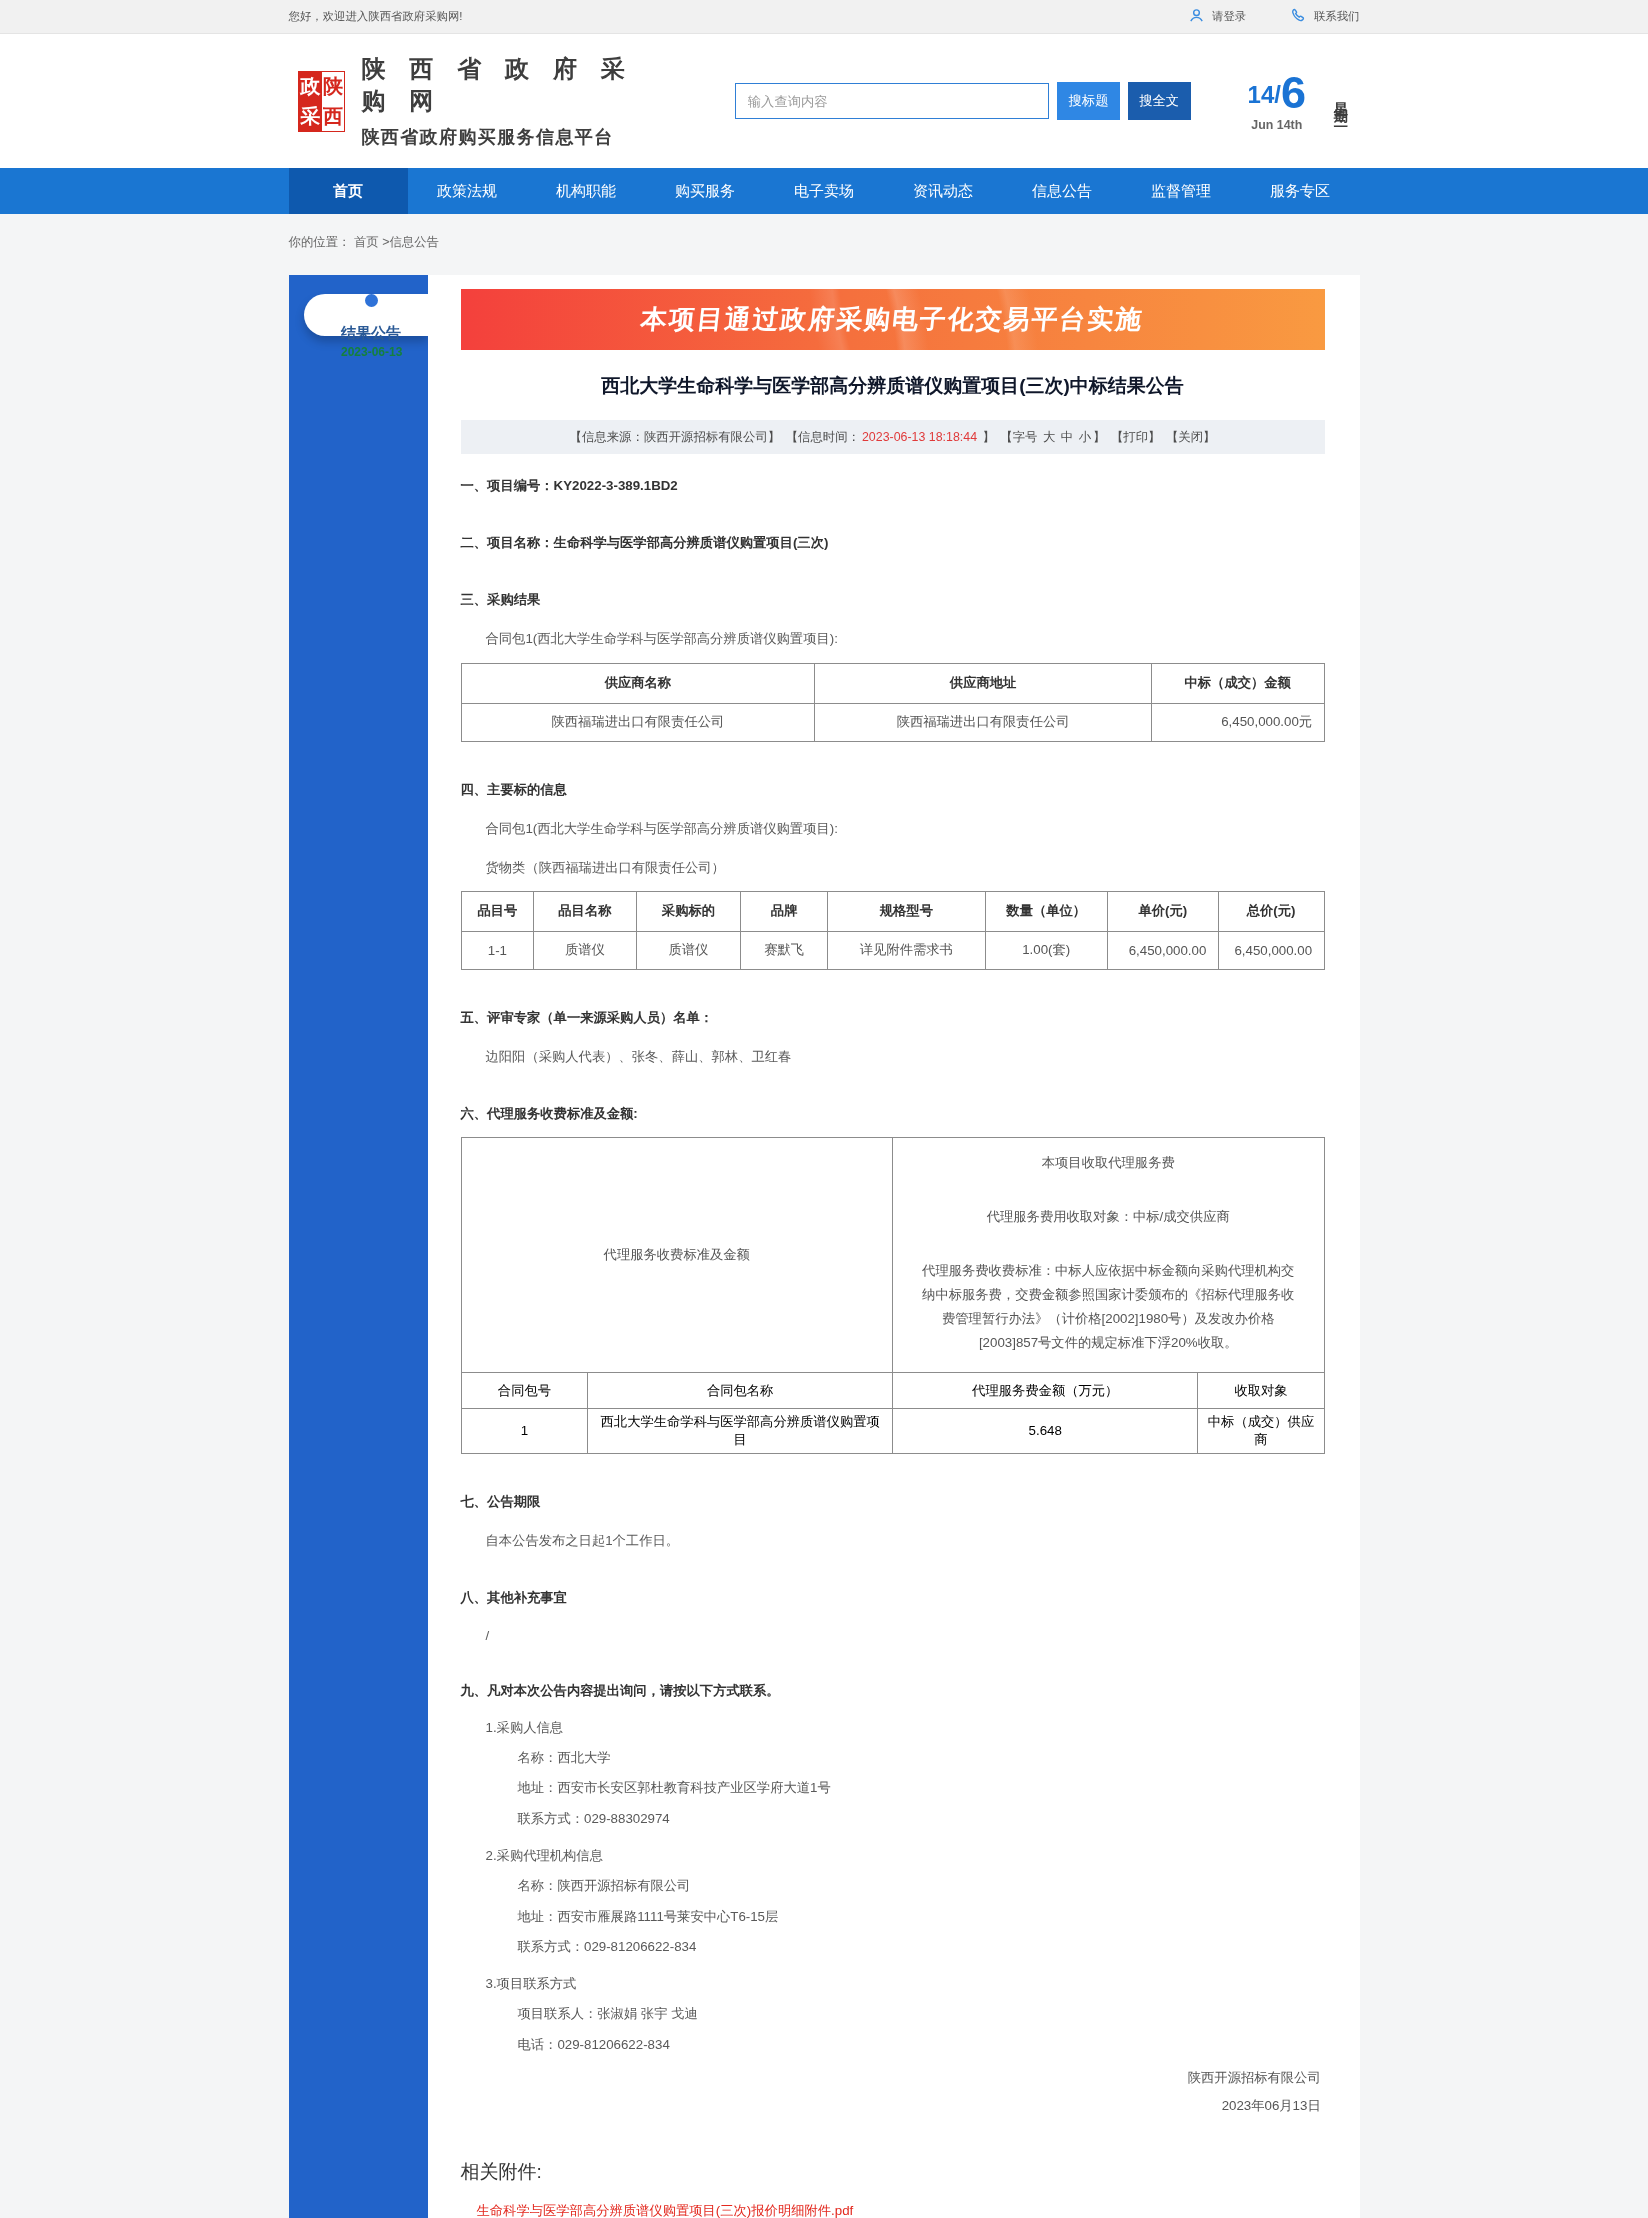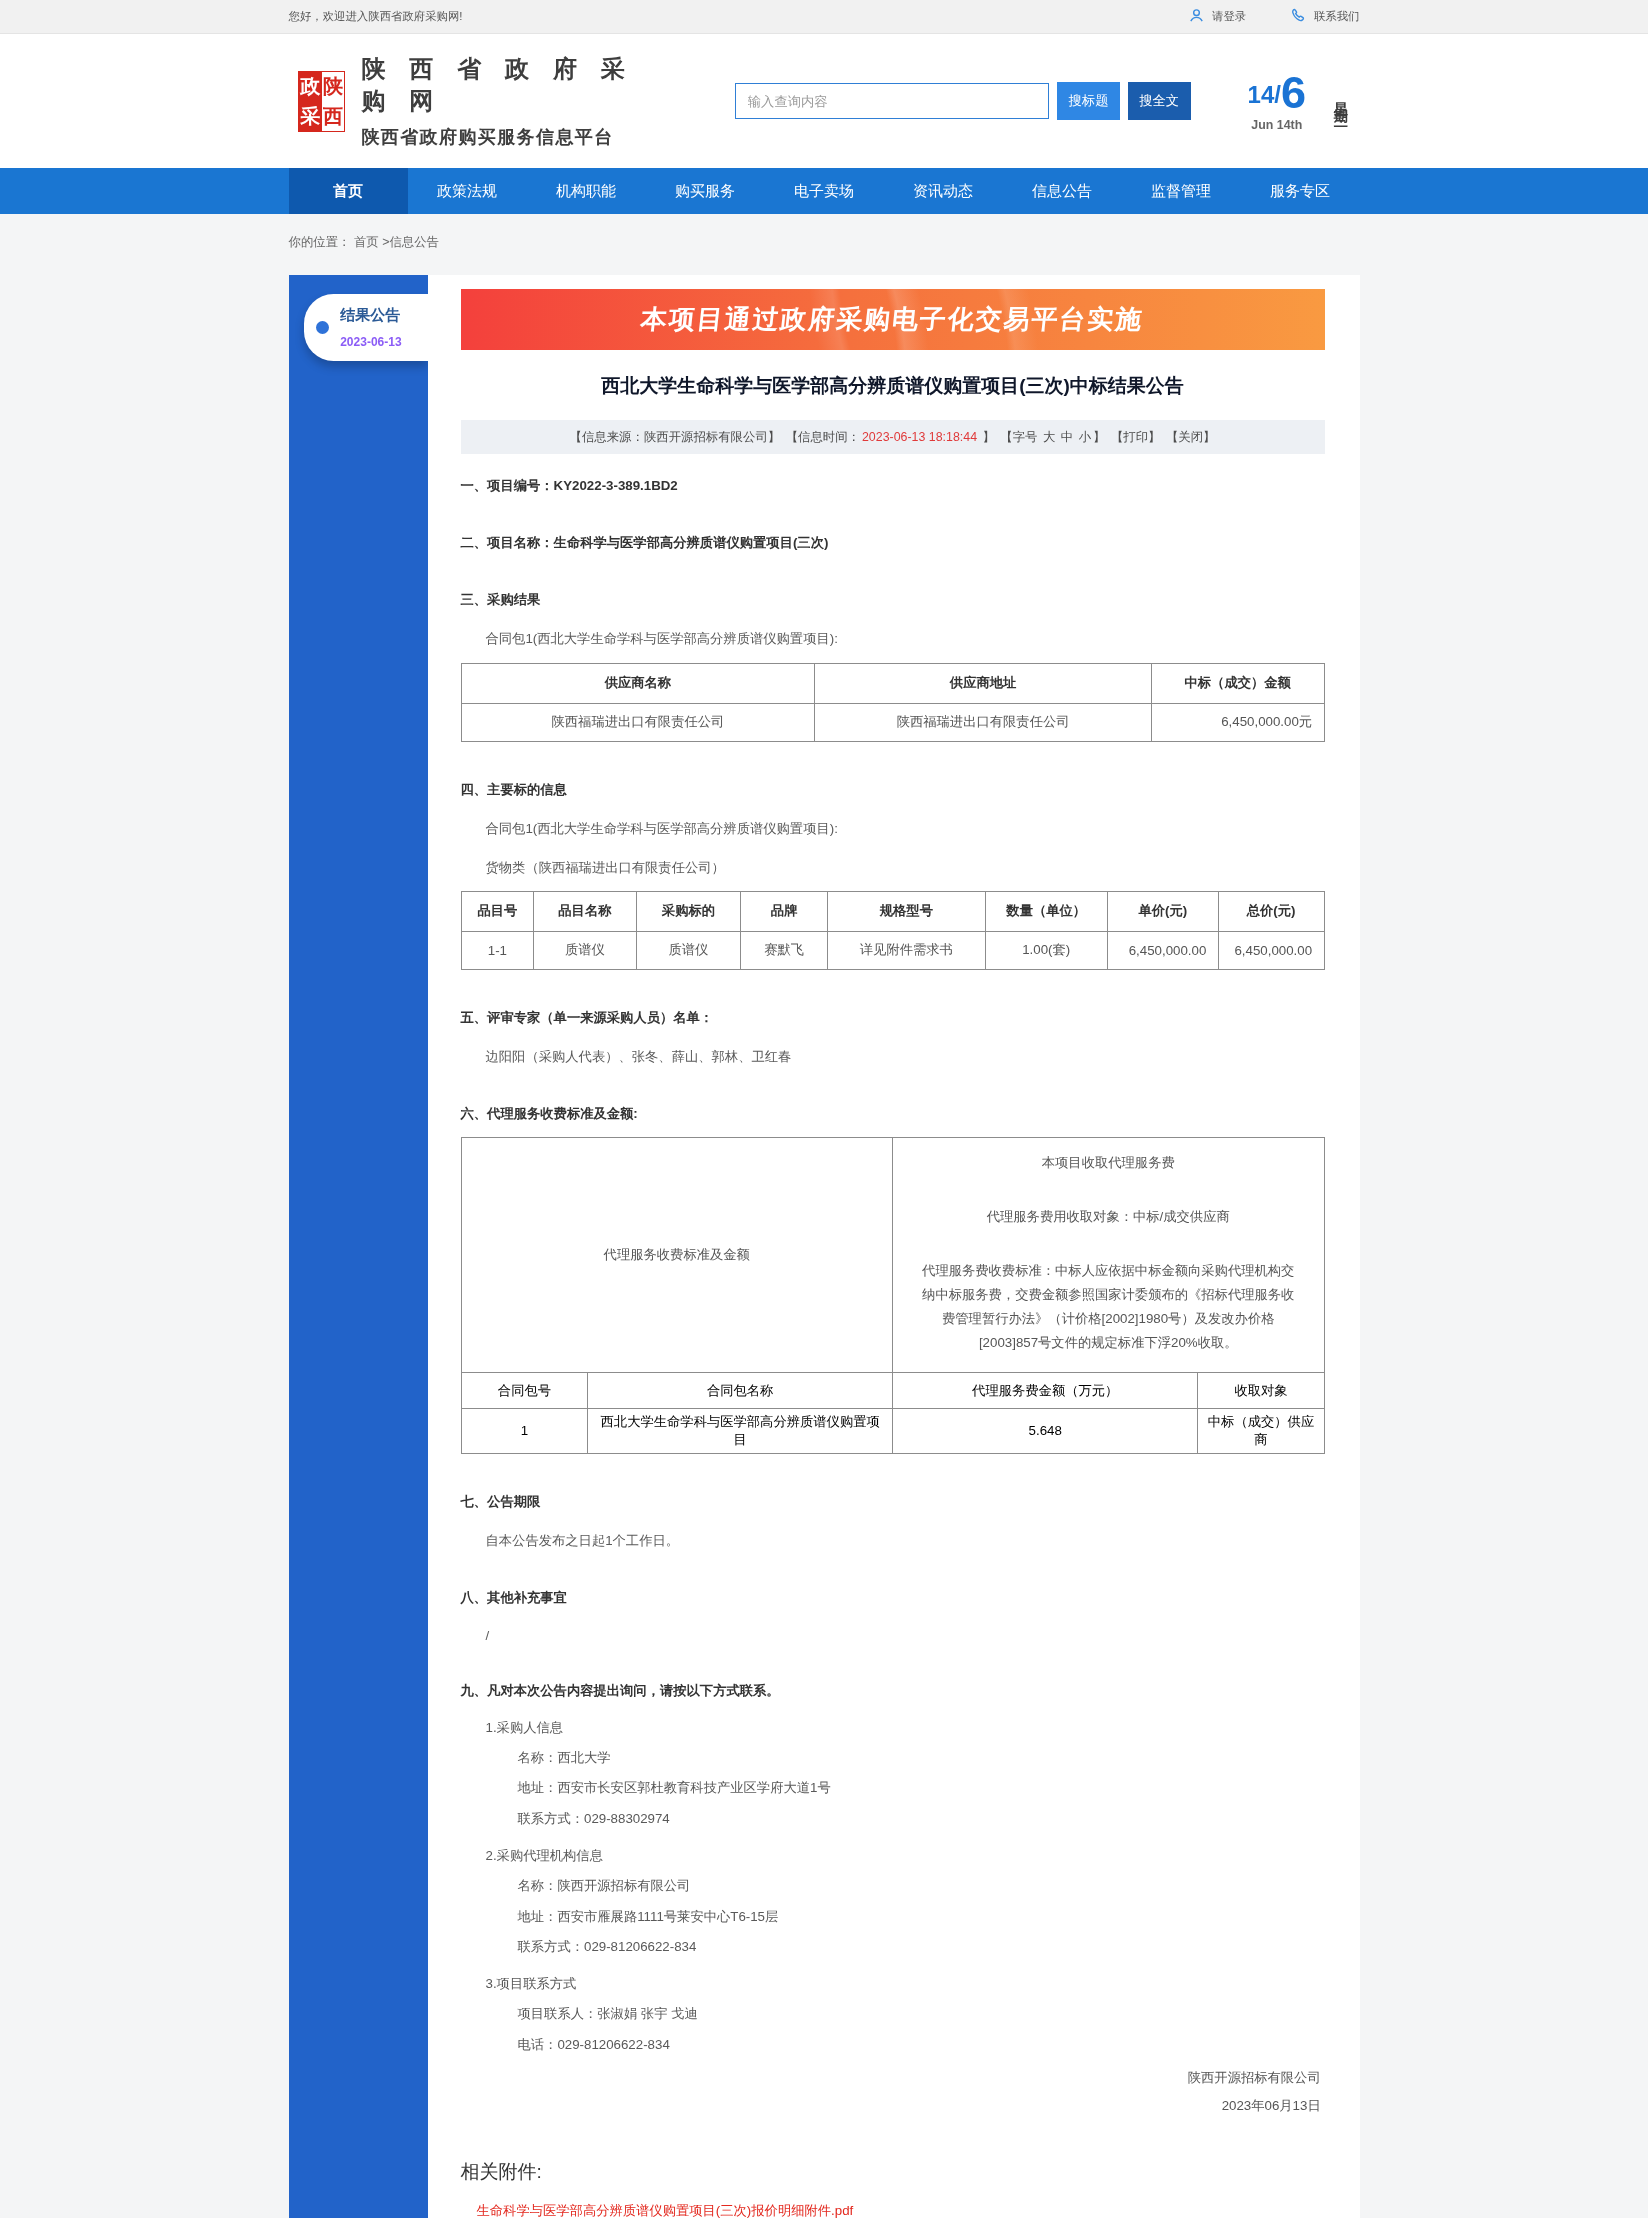--- a/index.html
+++ b/index.html
@@ -44,24 +44,24 @@
   .nav-item.active { background: #0e59ae; font-weight: bold; }
 
   
   .crumb-row { padding: 20px 0 24px; }
   .crumb { font-size: 12.4px; color: #666; }
   .crumb a { color: #666; text-decoration: none; cursor: pointer; }
 
   
   .page { display: flex; background: #fff; }
   .sidebar { width: 139px; background: #2263c9; flex-shrink: 0; padding-top: 19px; }
-  .side-tab { margin-left: 15px; height: 67px; background: #fff; border-radius: 29.5px 0 0 29.5px; display: flex; align-items: center; padding-left: 12.4px; gap: 11px; box-shadow: 0 5.7px 9.5px rgba(0,0,0,.22); cursor: pointer; }
+  .side-tab { margin-left: 15px; height: 42px; background: #fff; border-radius: 29.5px 0 0 29.5px; display: flex; align-items: center; padding-left: 12.4px; gap: 17px; box-shadow: 0 5.7px 9.5px rgba(0,0,0,.22); cursor: pointer; flex-direction: column; }
   .side-dot { width: 13.3px; height: 13.3px; border-radius: 50%; background: #2e72d8; flex-shrink: 0; }
   .side-label { font-size: 15px; font-weight: bold; color: #2b5a96; }
-  .side-date { font-size: 12px; font-weight: bold; color: #8b5cf6; margin-top: 10px; }
+  .side-date { font-size: 12px; font-weight: bold; color: #15803d; margin-top: 2px; }
 
   .main { flex: 1; padding: 14.3px 35px 55px 33px; background: #fff; }
   .banner { position: relative; height: 61px; background: linear-gradient(90deg, #f4403c, #f5703d 45%, #f99a41); display: flex; align-items: center; justify-content: center; overflow: hidden; }
   .banner::before { content: ""; position: absolute; inset: 0;
     background:
       radial-gradient(circle at 8% 160%, transparent 46%, rgba(255,255,255,.16) 47%, transparent 50%),
       radial-gradient(circle at 12% 180%, transparent 58%, rgba(255,255,255,.12) 59%, transparent 62%),
       radial-gradient(circle at 88% -60%, transparent 50%, rgba(255,255,255,.12) 51%, transparent 54%); }
   .banner-text { position: relative; color: #fff; font-size: 26px; font-weight: bold; letter-spacing: 1.9px; transform: skewX(-6deg); }
   .article-title { margin-top: 23px; text-align: center; font-size: 19px; font-weight: bold; color: #0f172a; }

